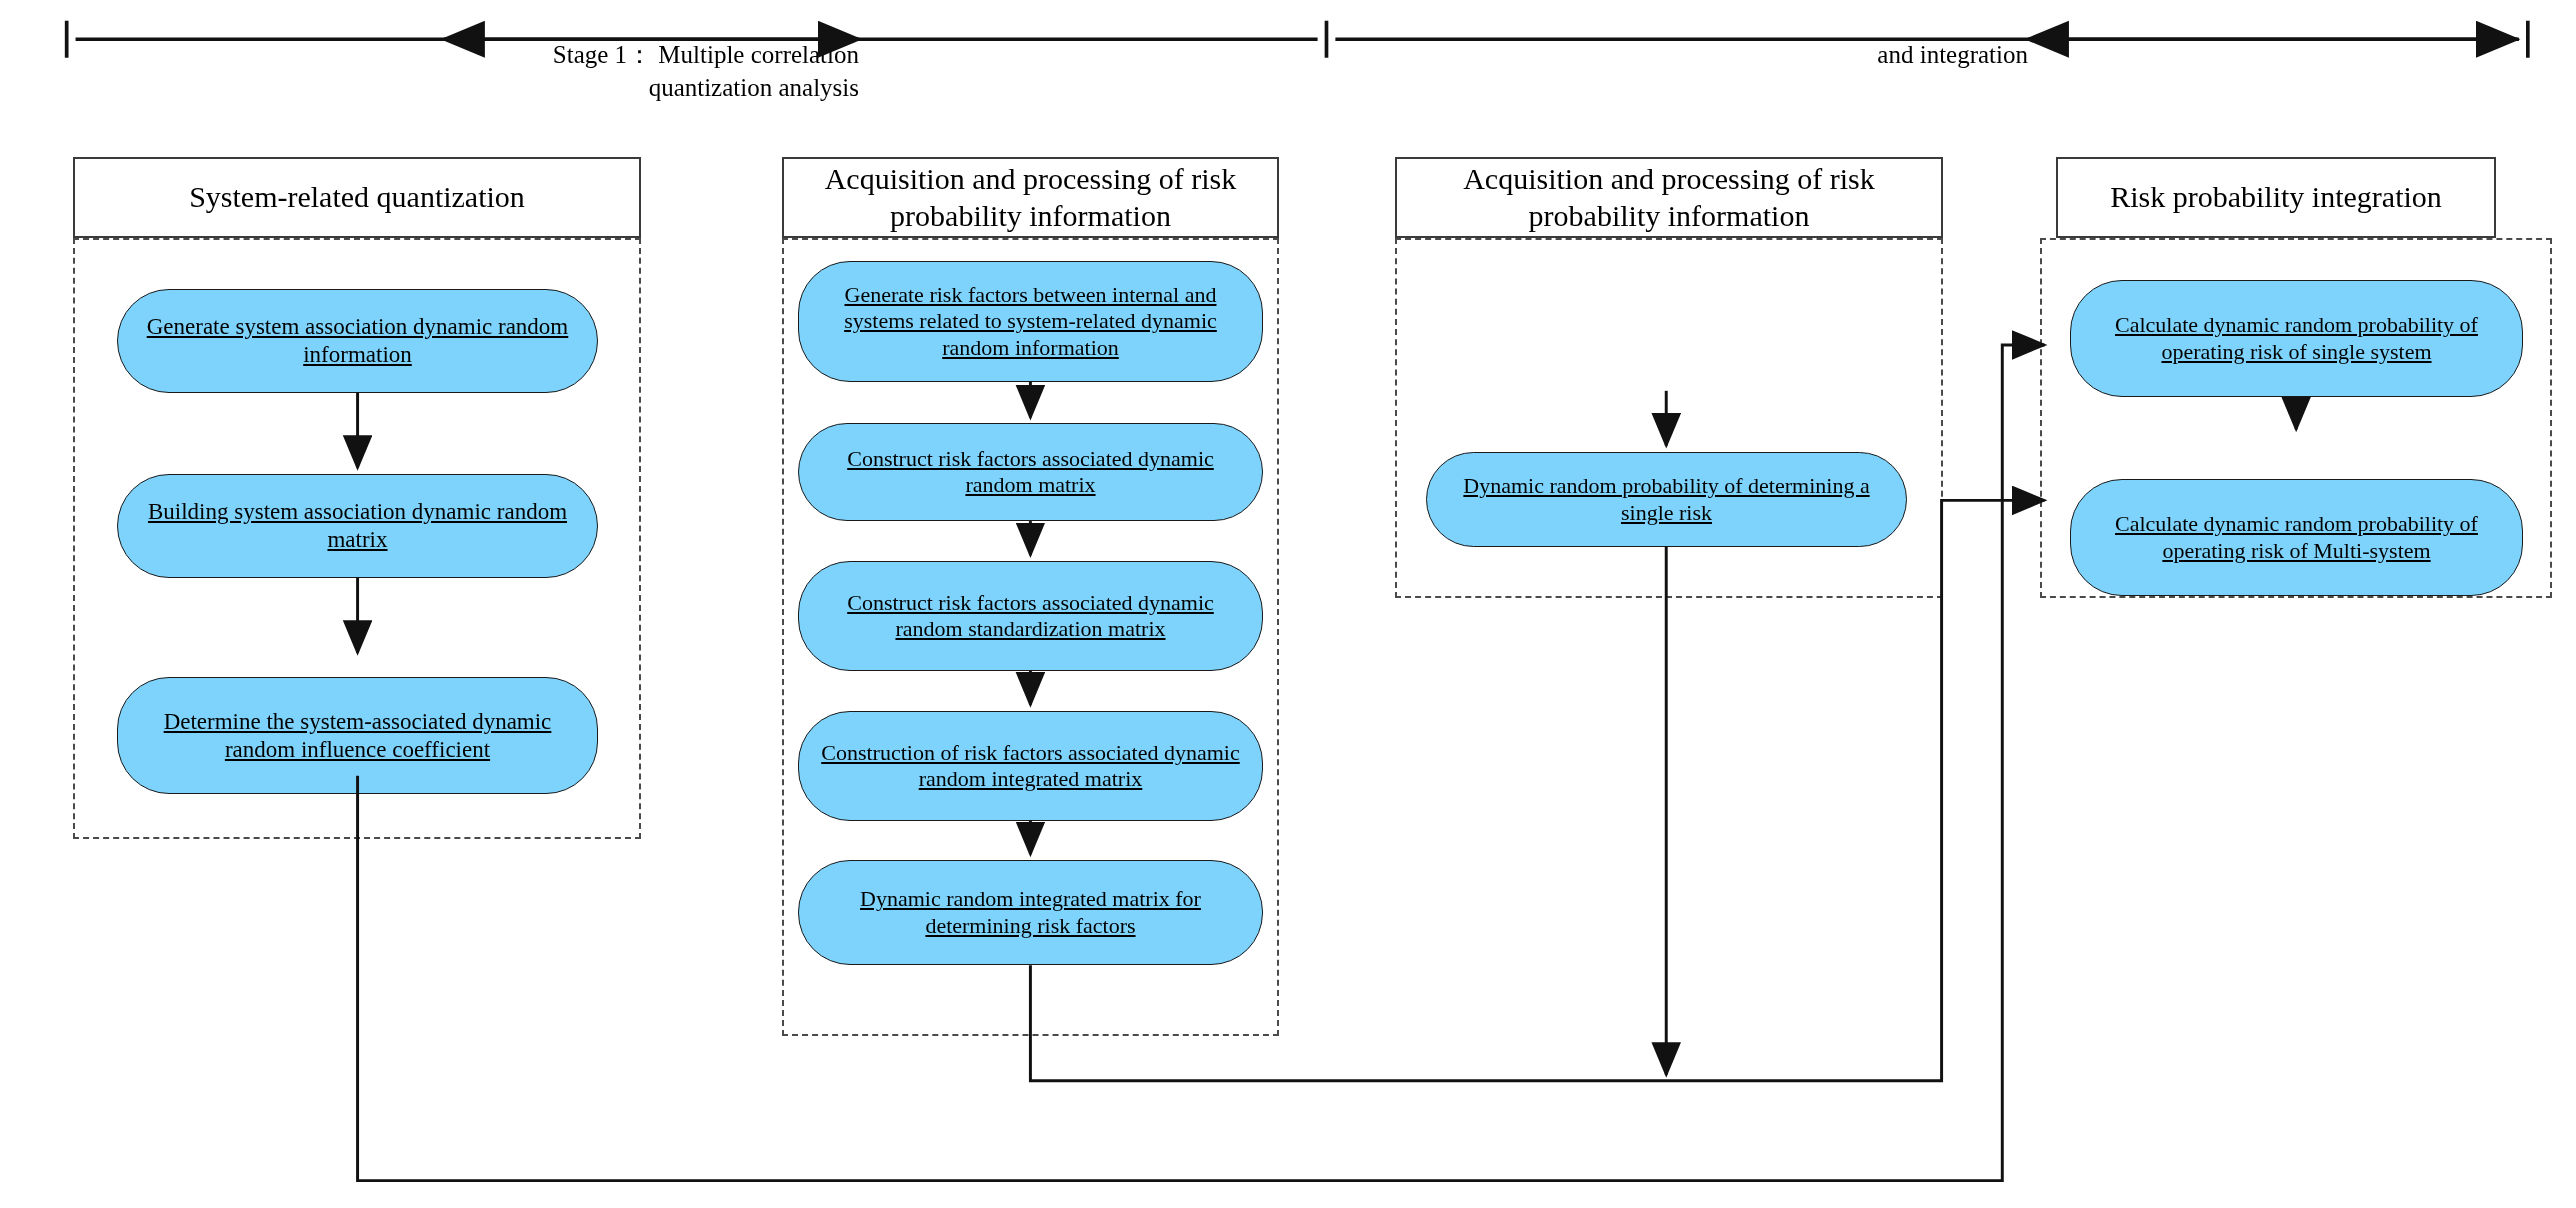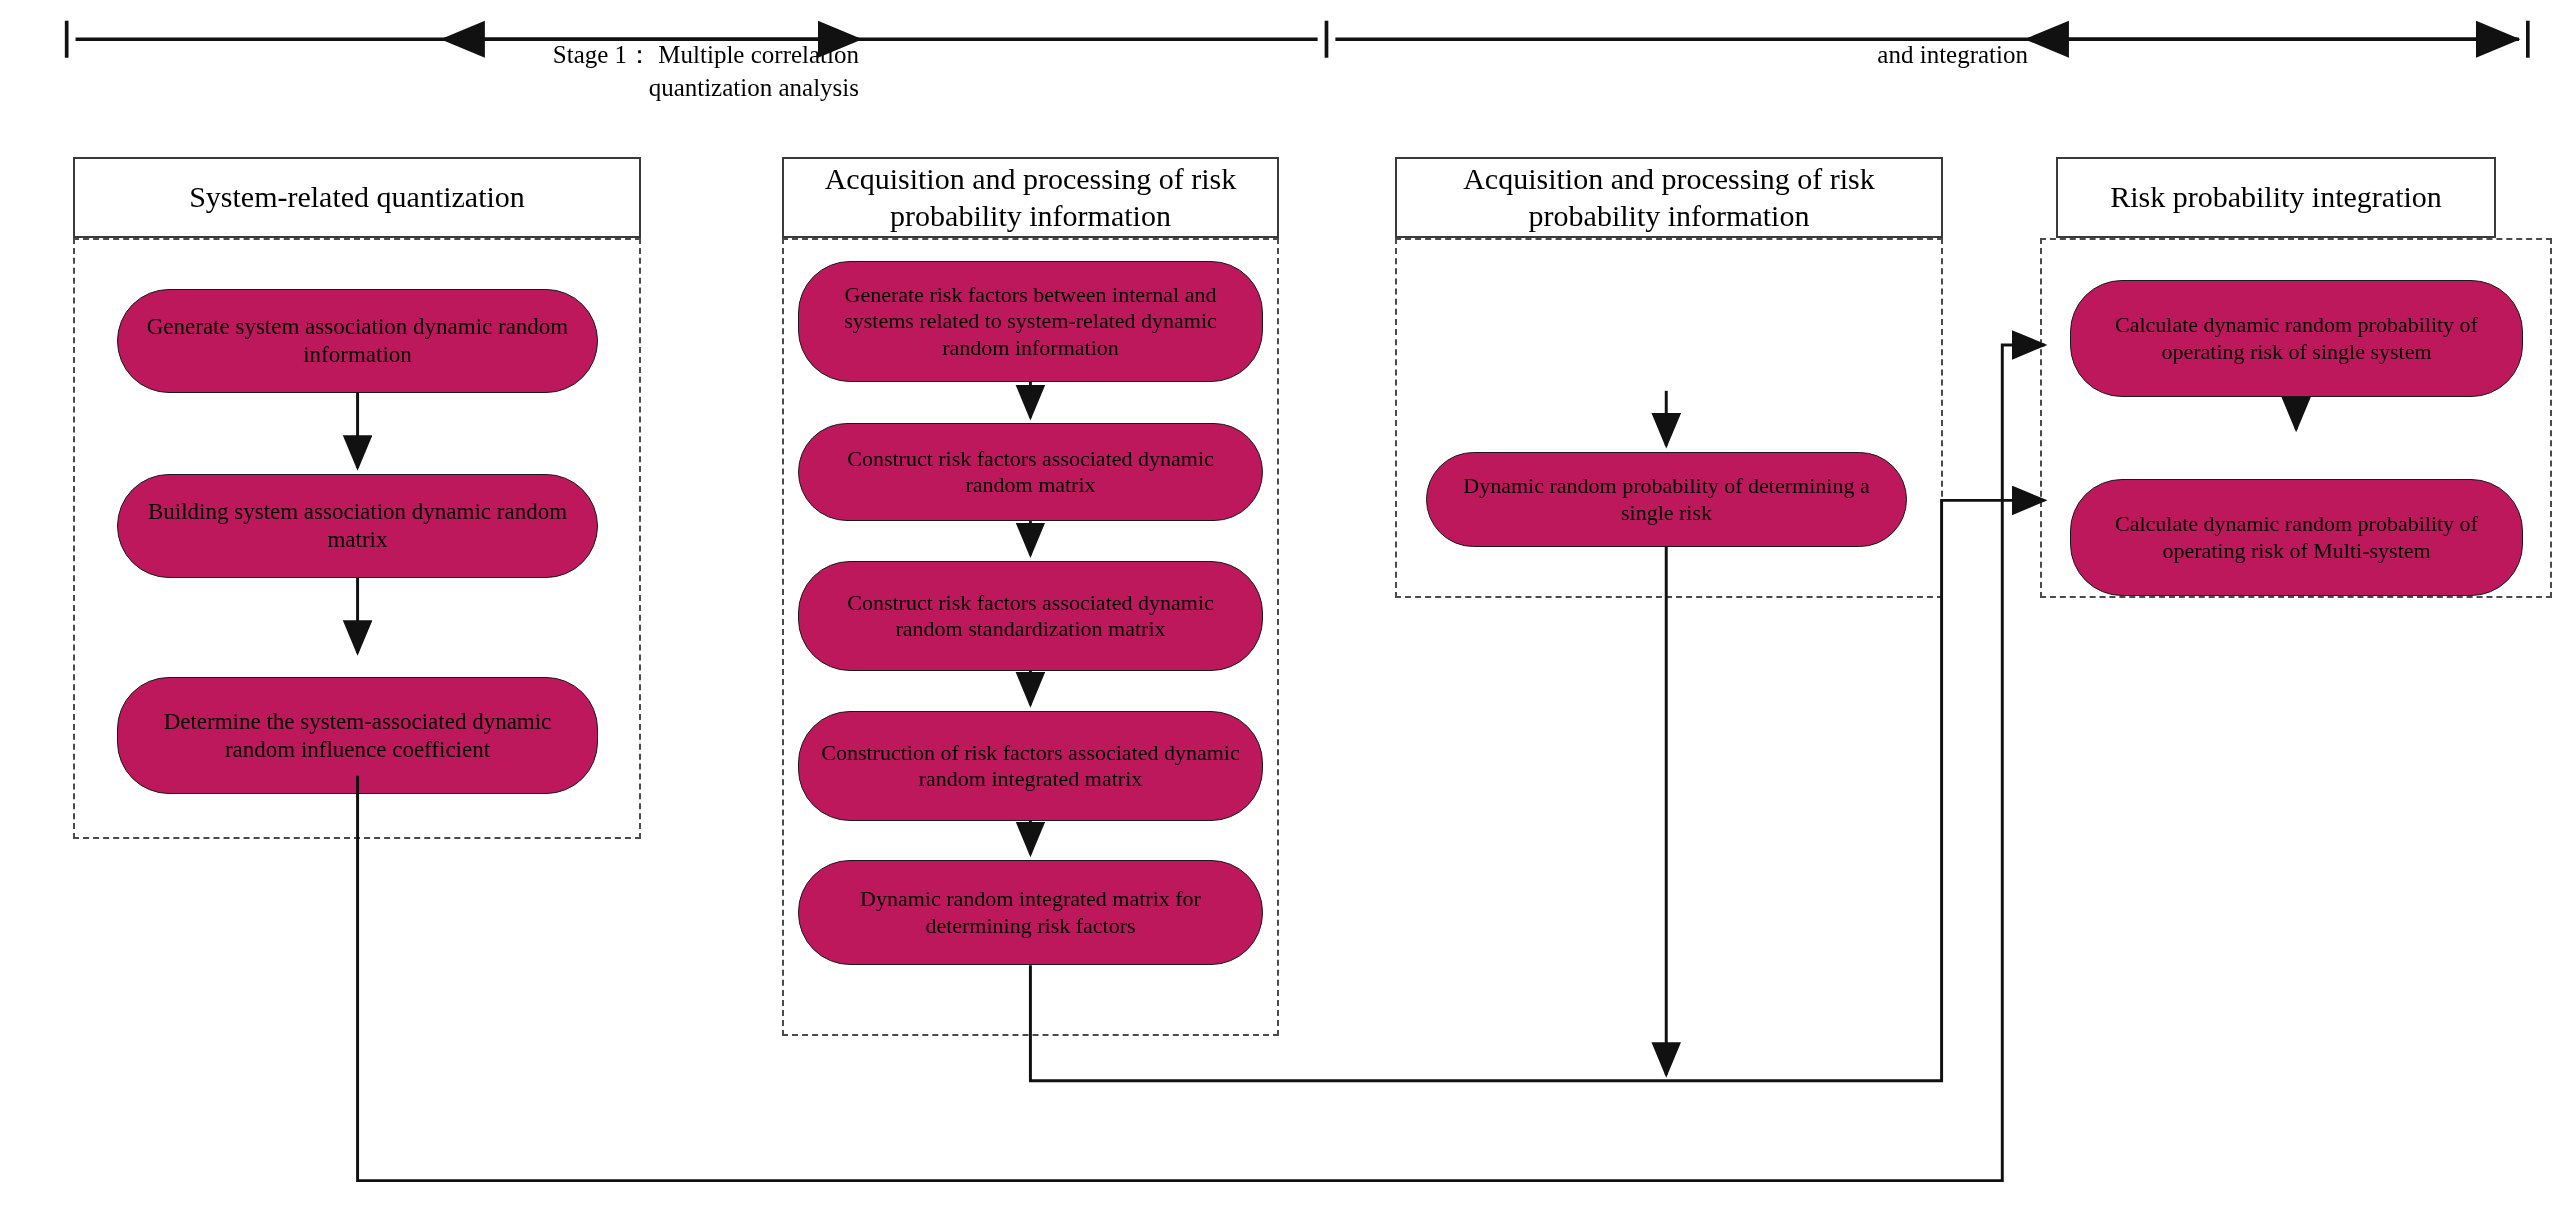--- a/index.html
+++ b/index.html
@@ -7,23 +7,23 @@
   #stage{position:relative;width:2576px;height:1208px;background:#fff;overflow:hidden;}
   svg#wires{position:absolute;left:0;top:0;width:2576px;height:1208px;pointer-events:none;}
 
   .stage-label{position:absolute;text-align:right;font-size:25px;line-height:1.32;color:#000;}
 
   .panel-head{position:absolute;border:2.2px solid #3a3a3a;background:#fff;
               display:flex;align-items:center;justify-content:center;text-align:center;
               font-size:30px;line-height:1.22;color:#000;box-sizing:border-box;}
   .panel-dash{position:absolute;border:2.2px dashed #4a4a4a;background:transparent;box-sizing:border-box;}
 
-  .node{position:absolute;border:1.9px solid #1a1a1a;border-radius:52px;background:#be185d;
+  .node{position:absolute;border:1.9px solid #1a1a1a;border-radius:52px;background:#7dd3fc;
         display:flex;align-items:center;justify-content:center;text-align:center;
-        font-size:23px;line-height:1.20;color:#000;box-sizing:border-box;padding:3px 12px;}
+        font-size:23px;line-height:1.20;color:#000;box-sizing:border-box;padding:3px 12px;text-decoration:underline;}
   .node.sm{font-size:22px;}
 </style>
 </head>
 <body>
 
 <div id="stage">
 
   <div class="stage-label" style="left:444px;top:38px;width:415px;">
     <div>Stage 1： Multiple correlation</div>
     <div>quantization analysis</div>

